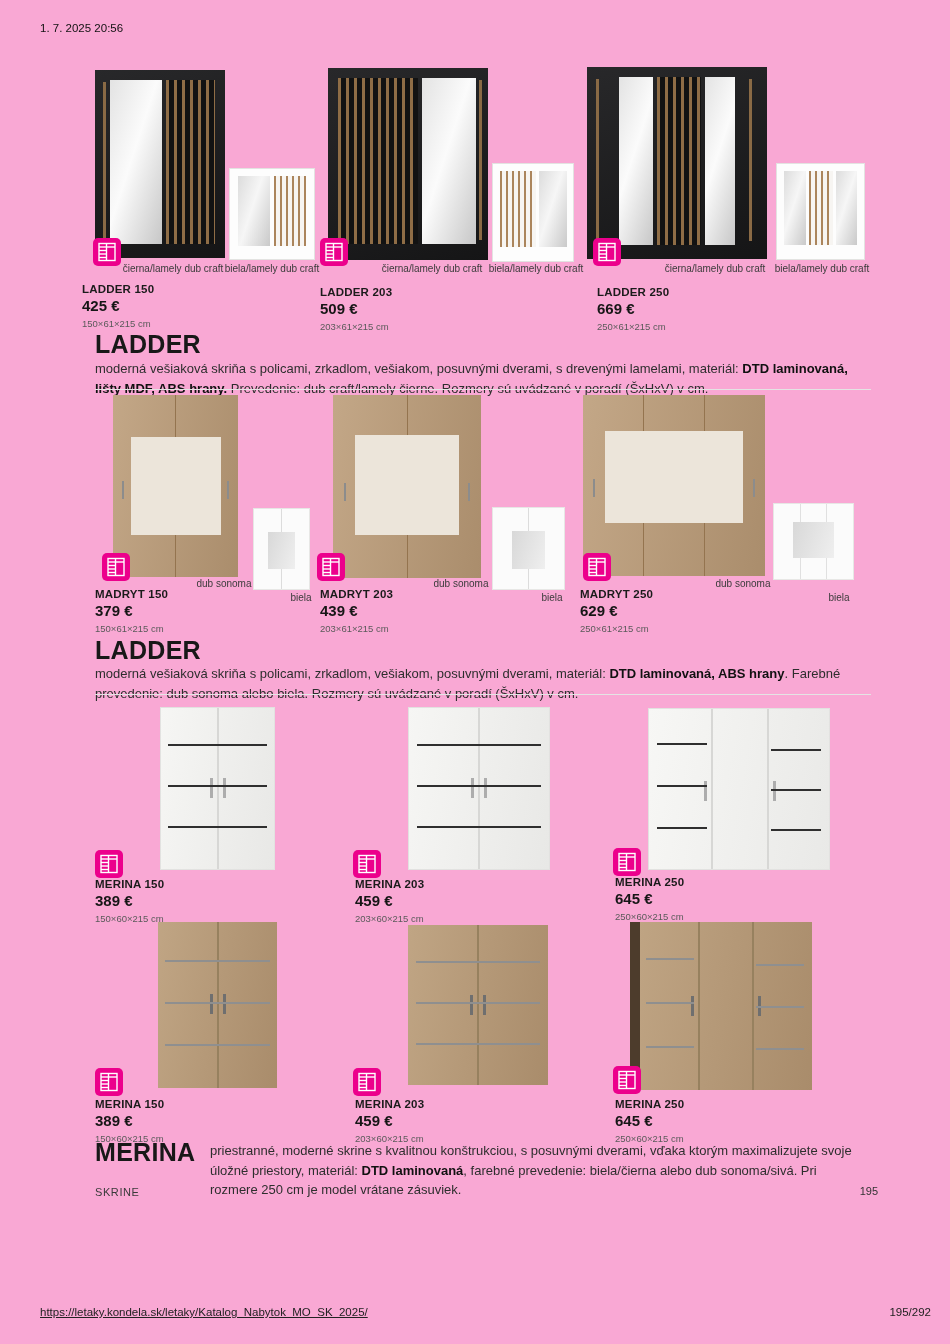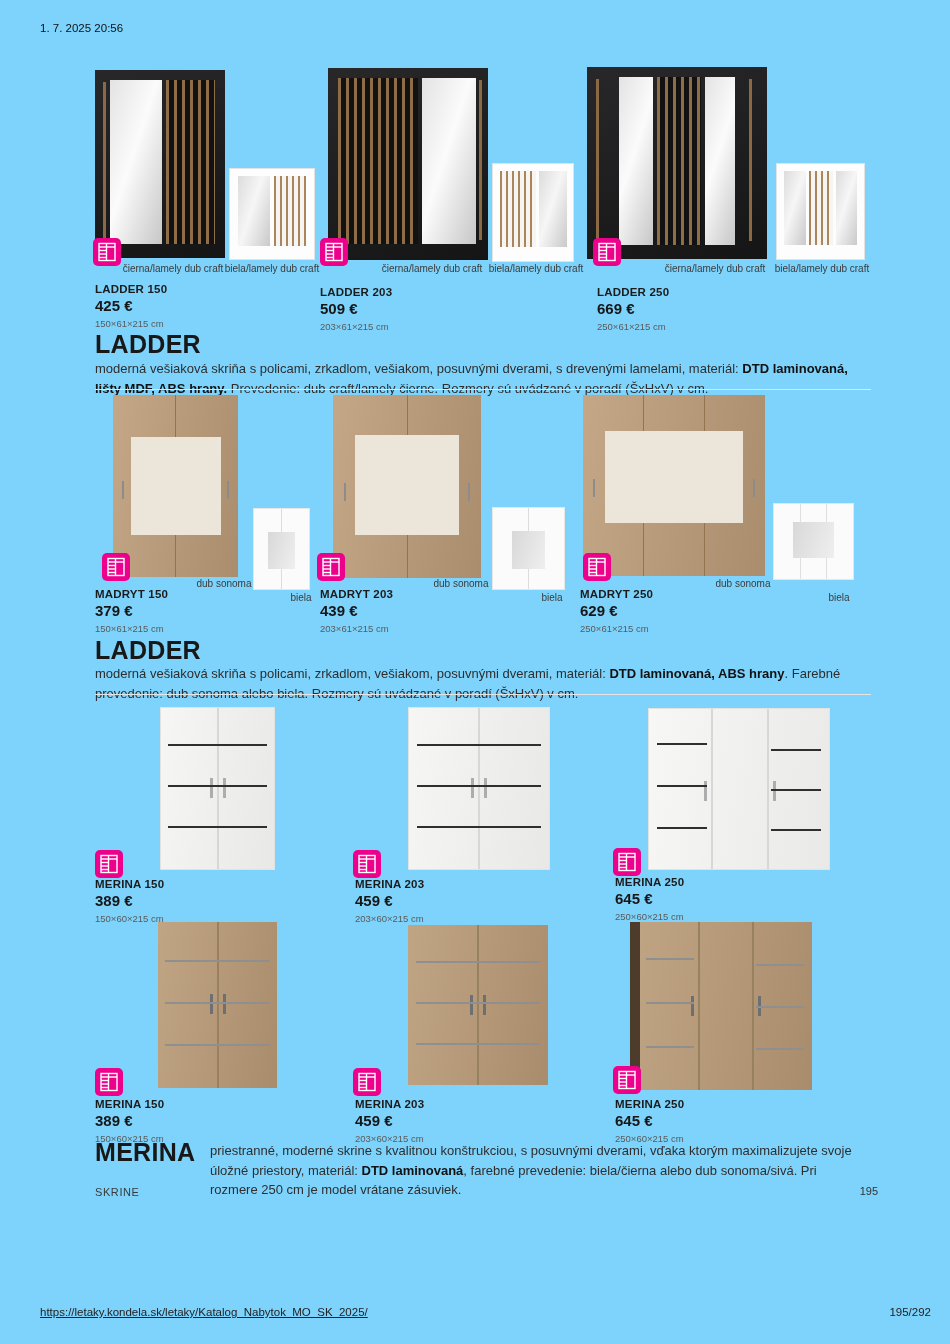--- a/index.html
+++ b/index.html
@@ -1,16 +1,16 @@
 <!DOCTYPE html>
 <html><head>
 <meta charset="utf-8">
 <style>
   html,body{margin:0;padding:0;background:#fff;}
-  #page{position:relative;width:950px;height:1344px;background:#7dd3fc;overflow:hidden;
+  #page{position:relative;width:950px;height:1344px;background:#f9a8d4;overflow:hidden;
         font-family:"Liberation Sans", sans-serif;color:#1b1b1b;}
   .abs{position:absolute;}
   
   .hdr{top:22px;font-size:11.5px;color:#111;}
   .hdr-ts{left:40px;}
   .hdr-title{left:0;right:0;text-align:center;}
   .cat-label{left:95px;top:1186px;font-size:11px;letter-spacing:.6px;color:#3a3a3a;}
   .pagenum{right:72px;top:1185px;font-size:11px;color:#333;}
   .ftr{top:1306px;font-size:11.5px;color:#222;}
   .ftr-url{left:40px;text-decoration:underline;}
@@ -200,21 +200,21 @@
       </g>
     </svg>
 
   <div class="abs vlabel" style="left:103px;top:263px;width:140px">čierna/lamely dub craft</div>
   <div class="abs vlabel" style="left:212px;top:263px;width:120px">biela/lamely dub craft</div>
   <div class="abs vlabel" style="left:372px;top:263px;width:120px">čierna/lamely dub craft</div>
   <div class="abs vlabel" style="left:476px;top:263px;width:120px">biela/lamely dub craft</div>
   <div class="abs vlabel" style="left:655px;top:263px;width:120px">čierna/lamely dub craft</div>
   <div class="abs vlabel" style="left:762px;top:263px;width:120px">biela/lamely dub craft</div>
 
-  <div class="abs pinfo" style="left:95px;top:283px">
+  <div class="abs pinfo" style="left:82px;top:283px">
     <div class="pname">LADDER 150</div>
     <div class="pprice">425 €</div>
     <div class="pdims">150×61×215 cm</div>
   </div>
   <div class="abs pinfo" style="left:320px;top:286px">
     <div class="pname">LADDER 203</div>
     <div class="pprice">509 €</div>
     <div class="pdims">203×61×215 cm</div>
   </div>
   <div class="abs pinfo" style="left:597px;top:286px">

